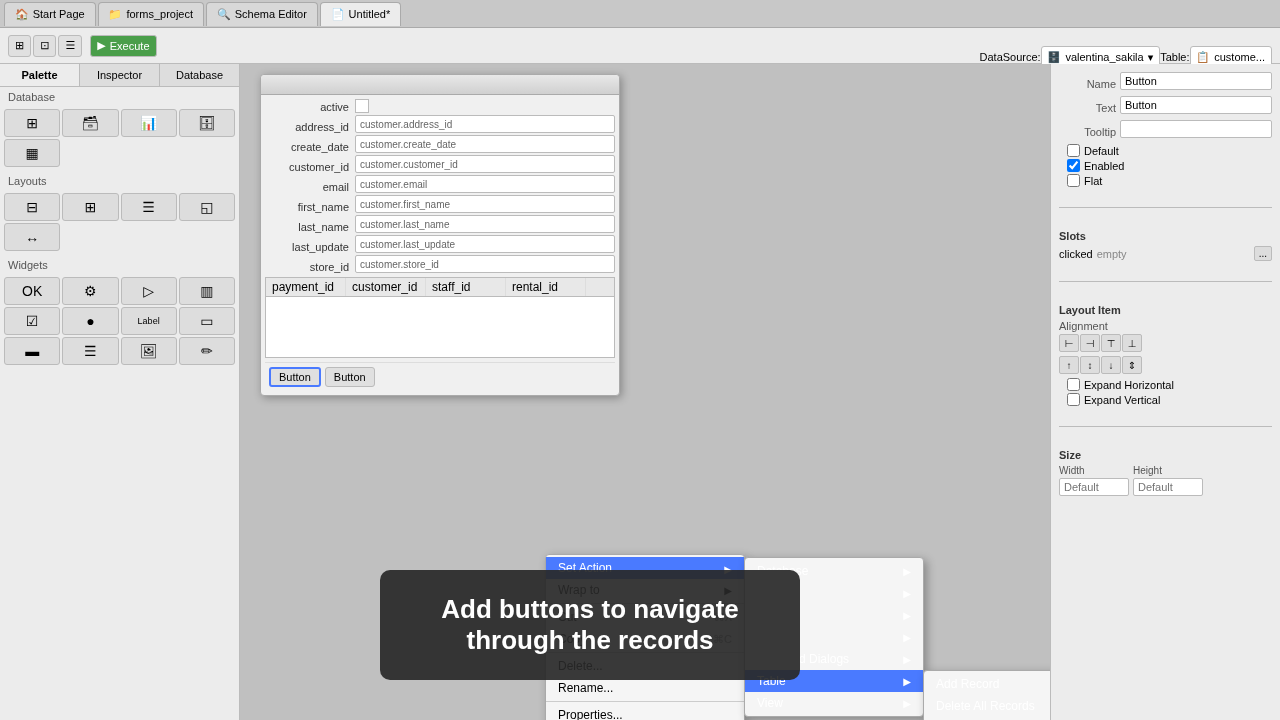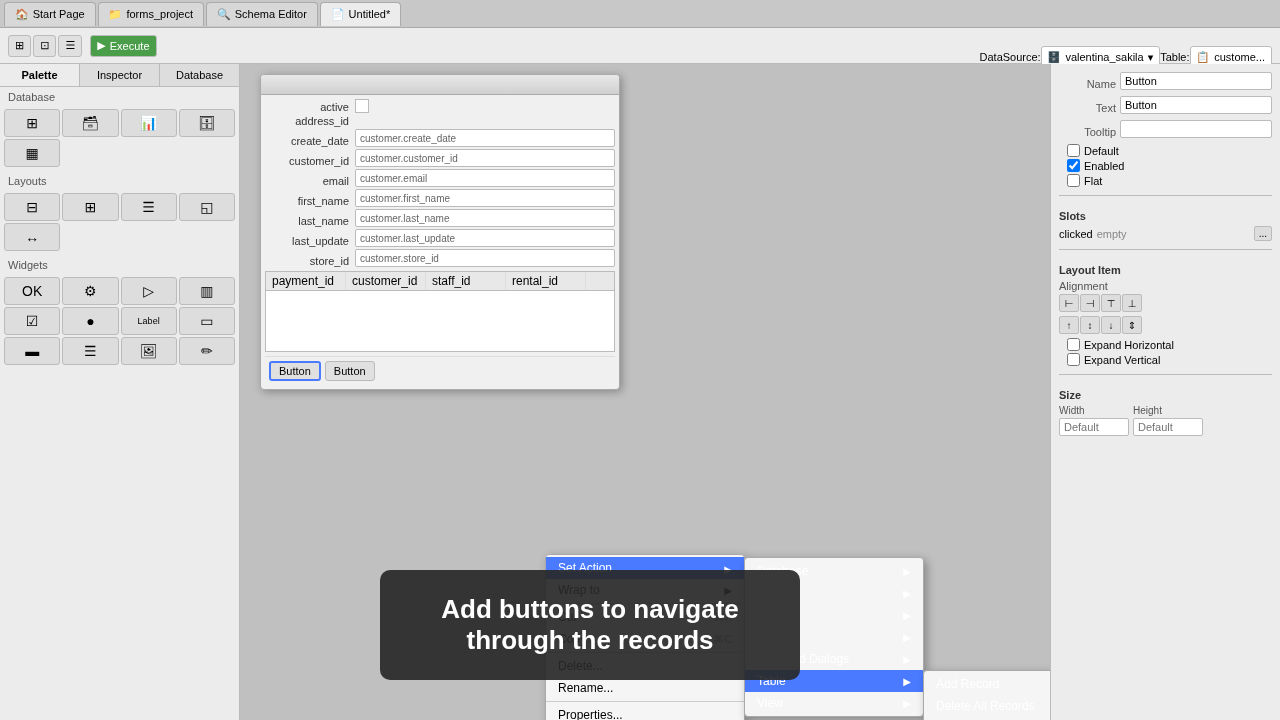--- a/index.html
+++ b/index.html
@@ -57,21 +57,21 @@
     .menu-separator { height: 1px; background: #ccc; margin: 2px 0; }
     .menu-arrow { font-size: 10px; }
     .submenu { position: absolute; left: 100%; top: 0; background: #f5f5f5; border: 1px solid #aaa; border-radius: 4px; box-shadow: 3px 3px 10px rgba(0,0,0,0.3); min-width: 180px; z-index: 101; padding: 2px 0; }
     .submenu2 { position: absolute; left: 100%; top: 0; background: #f5f5f5; border: 1px solid #aaa; border-radius: 4px; box-shadow: 3px 3px 10px rgba(0,0,0,0.3); min-width: 180px; z-index: 102; padding: 2px 0; }
 
     
     .right-panel { width: 230px; background: #ececec; border-left: 1px solid #bbb; padding: 8px; }
     .prop-row { display: flex; align-items: flex-end; margin-bottom: 6px; gap: 4px; }
     .prop-label { font-size: 11px; color: #555; width: 65px; text-align: right; }
     .prop-input { flex: 1; height: 18px; border: 1px solid #bbb; background: white; border-radius: 2px; padding: 0 4px; font-size: 11px; }
-    .prop-section { font-size: 11px; font-weight: bold; color: #333; margin: 8px 0 4px; border-top: 1px solid #bbb; padding-top: 14px; }
+    .prop-section { font-size: 11px; font-weight: bold; color: #333; margin: 20px 0 4px; border-top: 1px solid #bbb; padding-top: 22px; }
     .checkbox-row { display: flex; align-items: center; gap: 4px; font-size: 11px; margin-bottom: 2px; padding-left: 8px; }
     .align-btn { background: #ddd; border: 1px solid #bbb; border-radius: 2px; width: 20px; height: 18px; display: flex; align-items: center; justify-content: center; font-size: 10px; cursor: pointer; }
     .align-group { display: flex; gap: 1px; margin-bottom: 4px; }
     .slots-row { display: flex; align-items: center; gap: 4px; margin-bottom: 2px; }
     .slots-btn { background: #ddd; border: 1px solid #bbb; border-radius: 2px; padding: 1px 4px; font-size: 10px; cursor: pointer; }
     .size-row { display: flex; gap: 4px; margin-top: 4px; }
     .size-input { width: 70px; height: 18px; border: 1px solid #bbb; background: white; border-radius: 2px; padding: 0 4px; font-size: 11px; }
 
     
     .info-box { position: absolute; right: 250px; bottom: 40px; background: rgba(40,40,40,0.92); color: white; border-radius: 10px; padding: 24px 32px; font-size: 26px; font-weight: bold; text-align: center; width: 420px; z-index: 200; }
@@ -169,20 +169,23 @@
     <div class="form-window">
       <div class="form-header"></div>
       <div class="form-body">
 
         <div class="form-row">
           <div class="form-label">active</div>
           <div class="form-checkbox"></div>
         </div>
         <div class="form-row">
           <div class="form-label">address_id</div>
+          <div class="form-input">
+              <span>customer.address_id</span>
+            </div>
         </div>
         <div class="form-row">
           <div class="form-label">create_date</div>
           <div class="form-input">
               <span>customer.create_date</span>
             </div>
         </div>
         <div class="form-row">
           <div class="form-label">customer_id</div>
           <div class="form-input">

